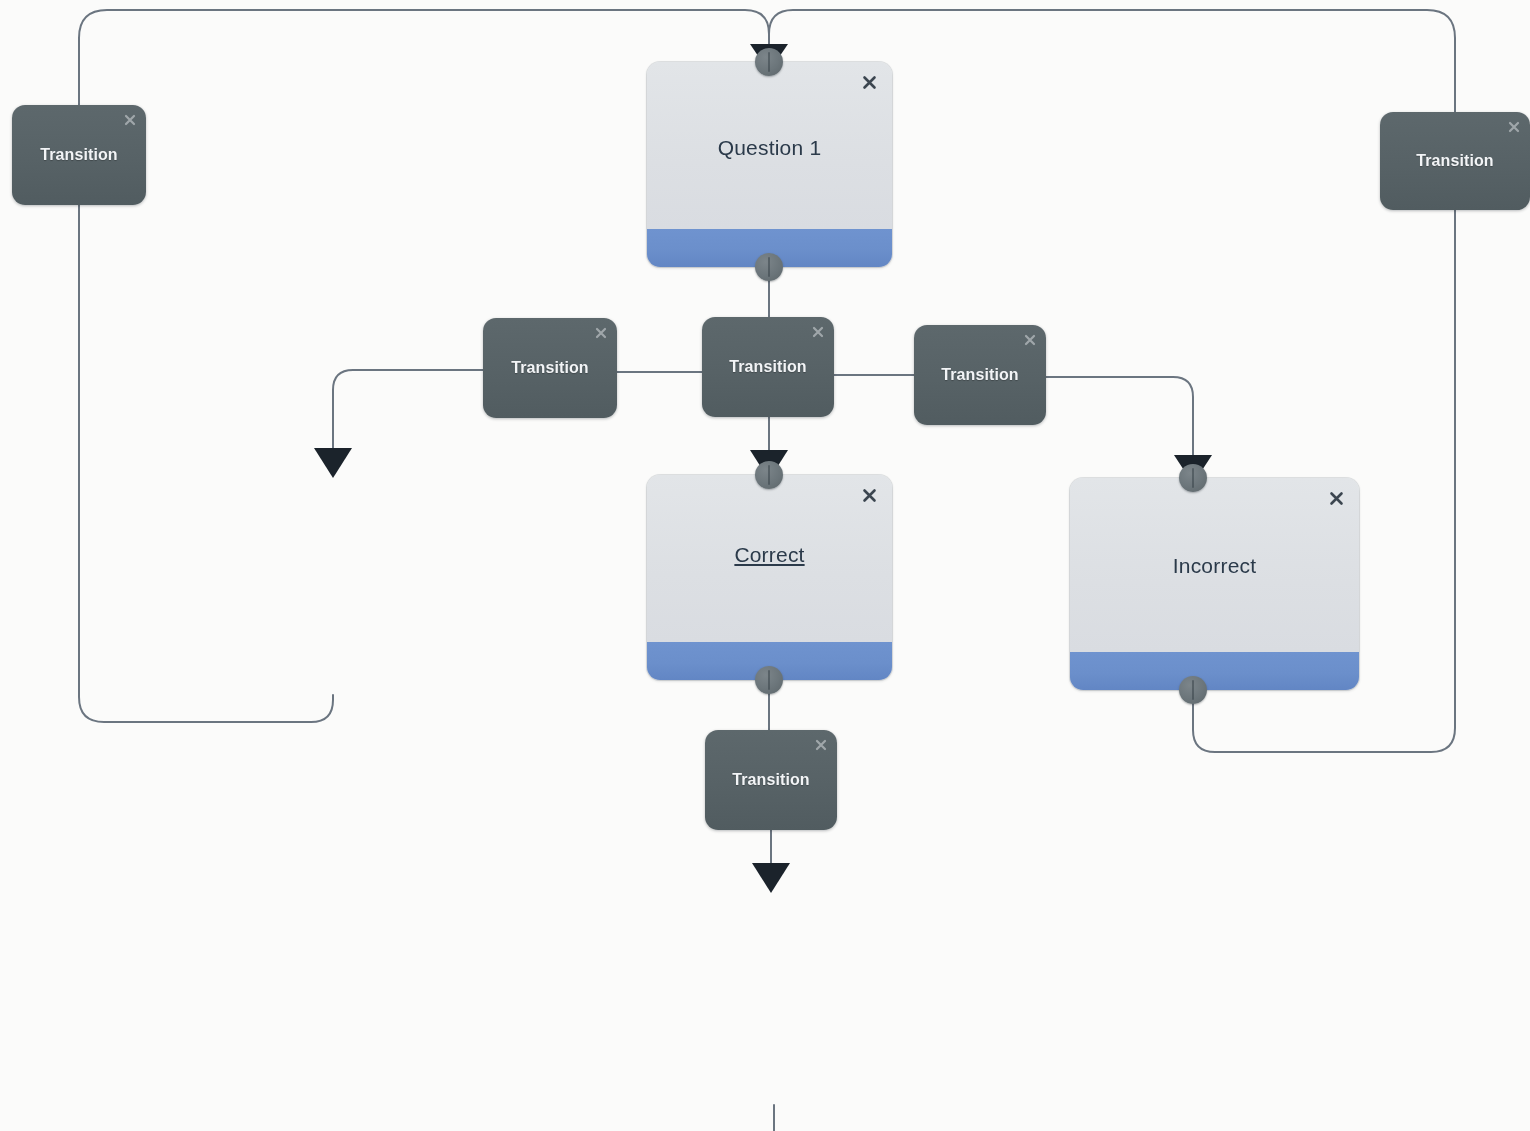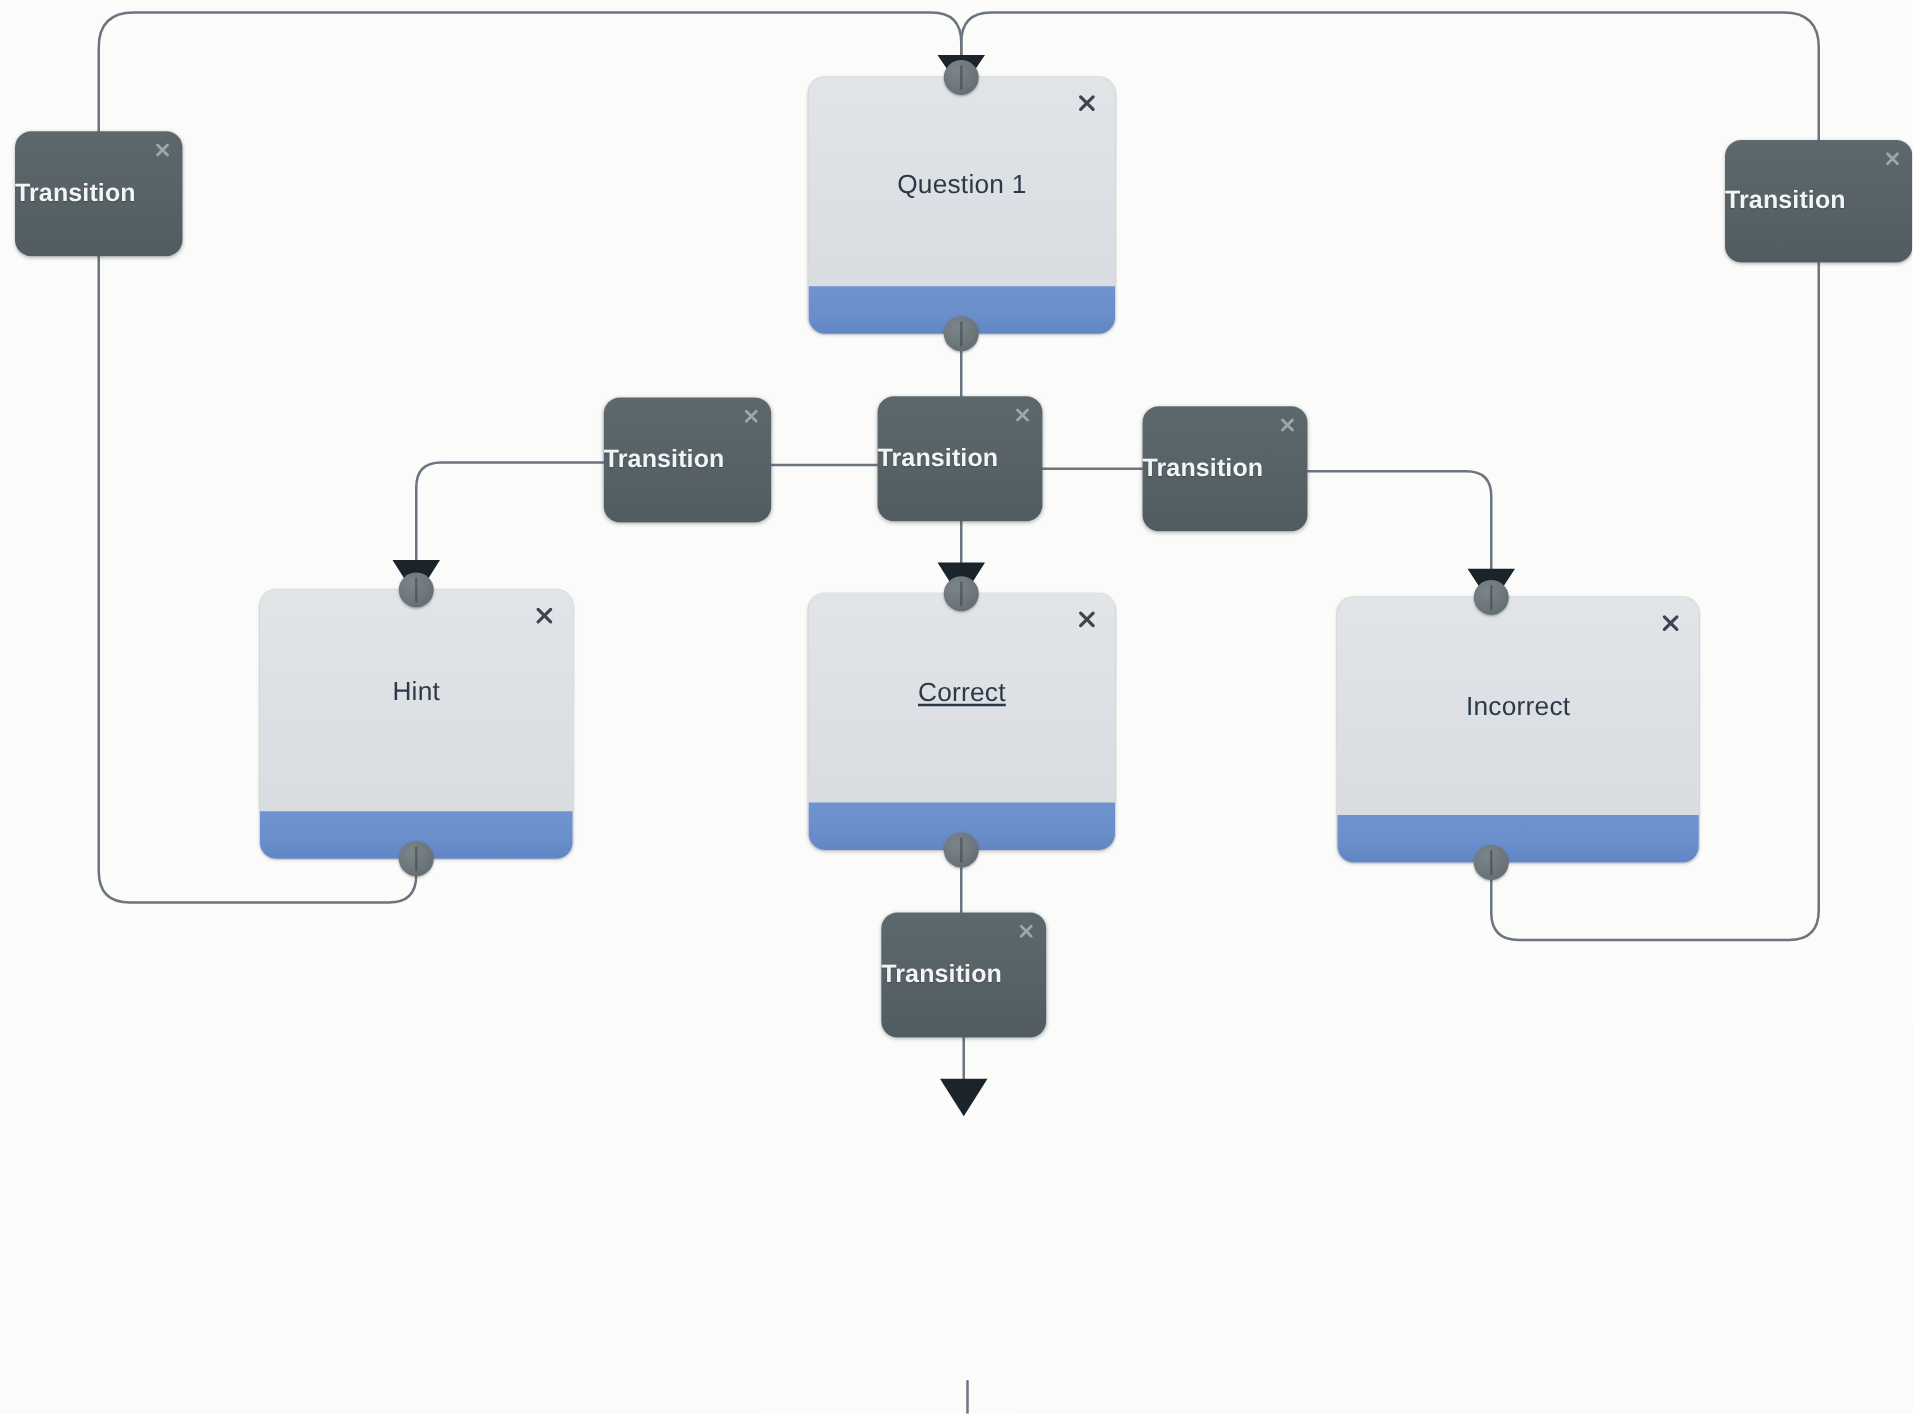--- a/index.html
+++ b/index.html
@@ -72,22 +72,22 @@
     box-sizing: border-box;
     border-radius: 13px;
     background: linear-gradient(180deg, #5d686c 0%, #576266 55%, #515c60 100%);
     box-shadow: 0 1px 3px rgba(30,38,44,0.30);
   }
   .transition-label {
     position: absolute;
     left: 0; right: 0;
     top: 50%;
     transform: translateY(-50%);
-    text-align: left;
-    font-size: 20px;
+    text-align: center;
+    font-size: 16px;
     font-weight: bold;
     color: #f2f4f6;
     letter-spacing: 0.1px;
     white-space: nowrap;
     text-shadow: 0 1px 1px rgba(0,0,0,0.25);
   }
   .transition-close {
     position: absolute;
     right: 9px;
     top: 8px;
@@ -178,36 +178,20 @@
       </svg>
     </div>
     <div class="port" style="left:108px; top:-14px;">
         <span class="port-stub"></span>
       </div>
     <div class="port" style="left:108px; bottom:-14px;">
         <span class="port-stub"></span>
       </div>
   </div>
 
-  <div class="card-node" style="left:208px; top:472px; width:250px; height:215px;">
-    <div class="card-body"></div>
-    <div class="card-footer"></div>
-    <div class="card-title" style="top:70px;">Hint</div>
-    <div class="card-close">
-      <svg width="17" height="17" viewBox="0 0 17 17">
-        <path d="M3.5 3.5 L13.5 13.5 M13.5 3.5 L3.5 13.5" stroke="#3c4650" stroke-width="2.6" stroke-linecap="round"></path>
-      </svg>
-    </div>
-    <div class="port" style="left:111px; top:-14px;">
-        <span class="port-stub"></span>
-      </div>
-    <div class="port" style="left:111px; bottom:-14px;">
-        <span class="port-stub"></span>
-      </div>
-  </div>
 
   <div class="card-node" style="left:647px; top:475px; width:245px; height:205px;">
     <div class="card-body"></div>
     <div class="card-footer"></div>
     <div class="card-title" style="top:68px;text-decoration:underline;">Correct</div>
     <div class="card-close">
       <svg width="17" height="17" viewBox="0 0 17 17">
         <path d="M3.5 3.5 L13.5 13.5 M13.5 3.5 L3.5 13.5" stroke="#3c4650" stroke-width="2.6" stroke-linecap="round"></path>
       </svg>
     </div>

